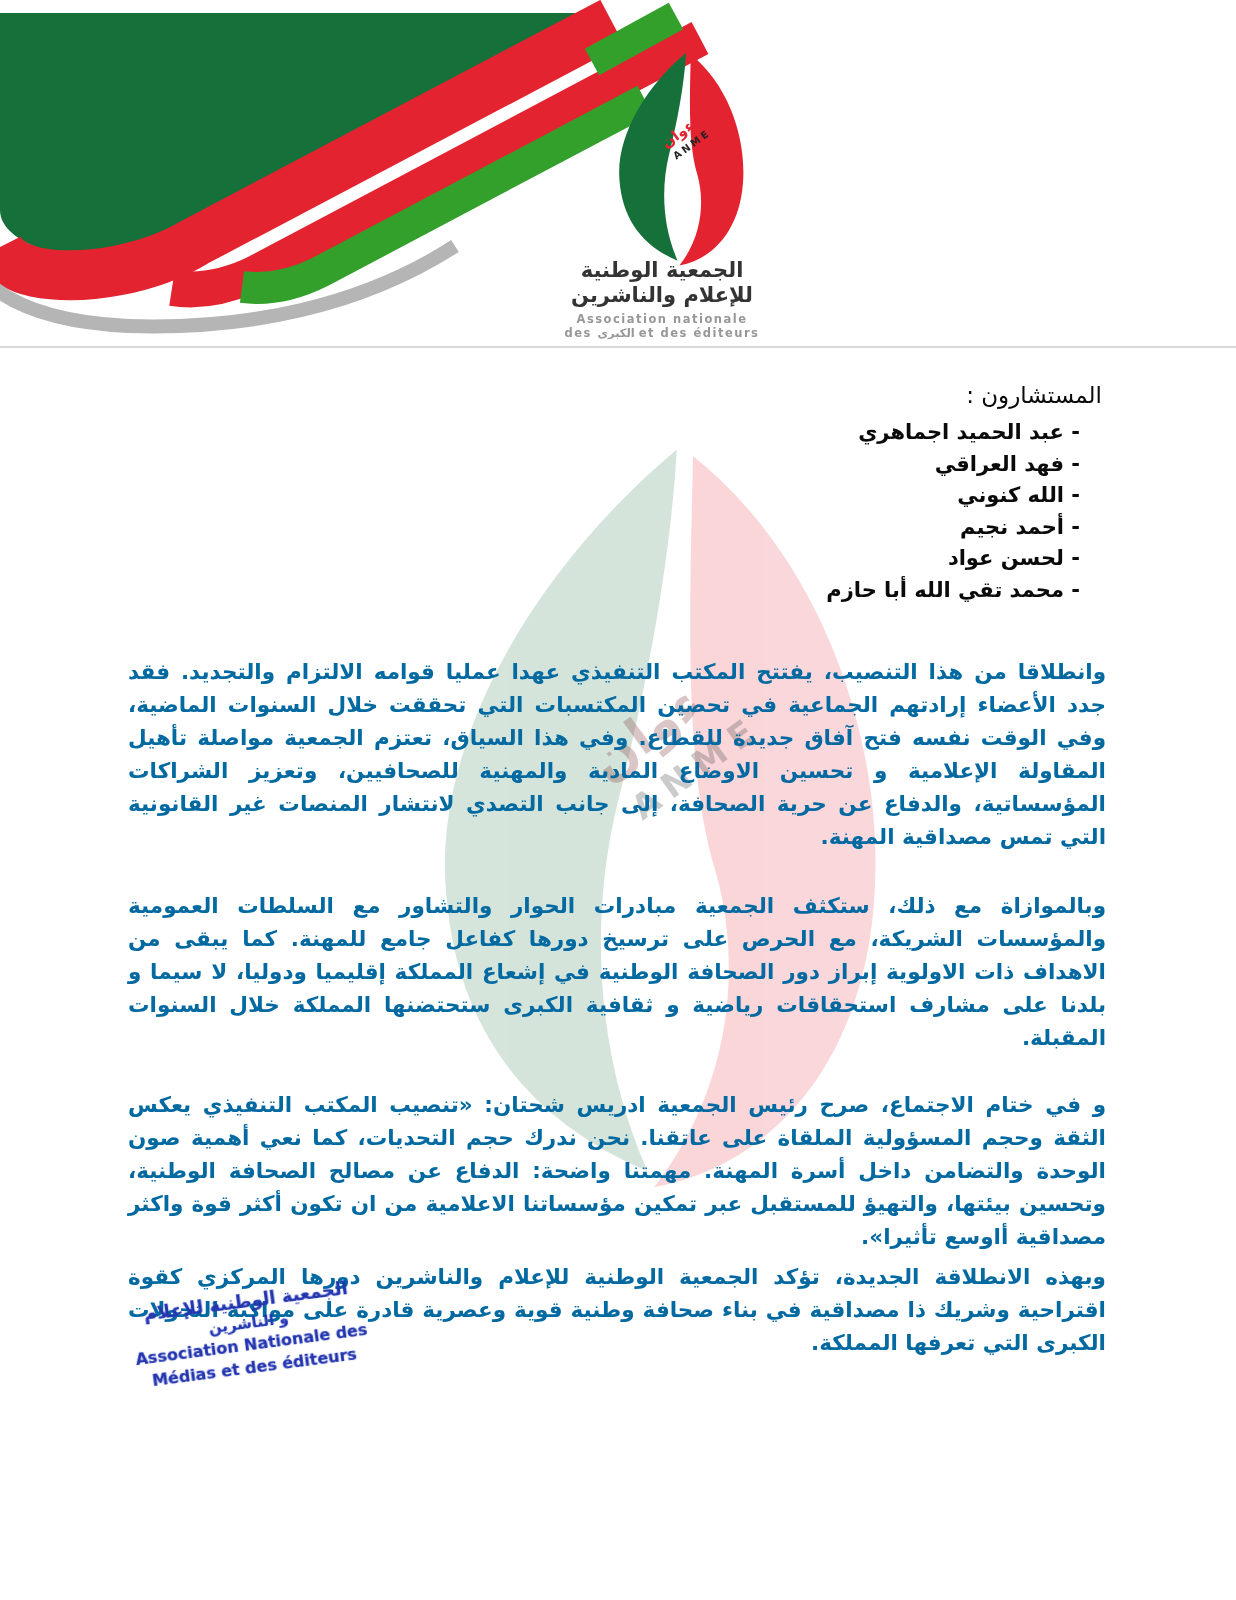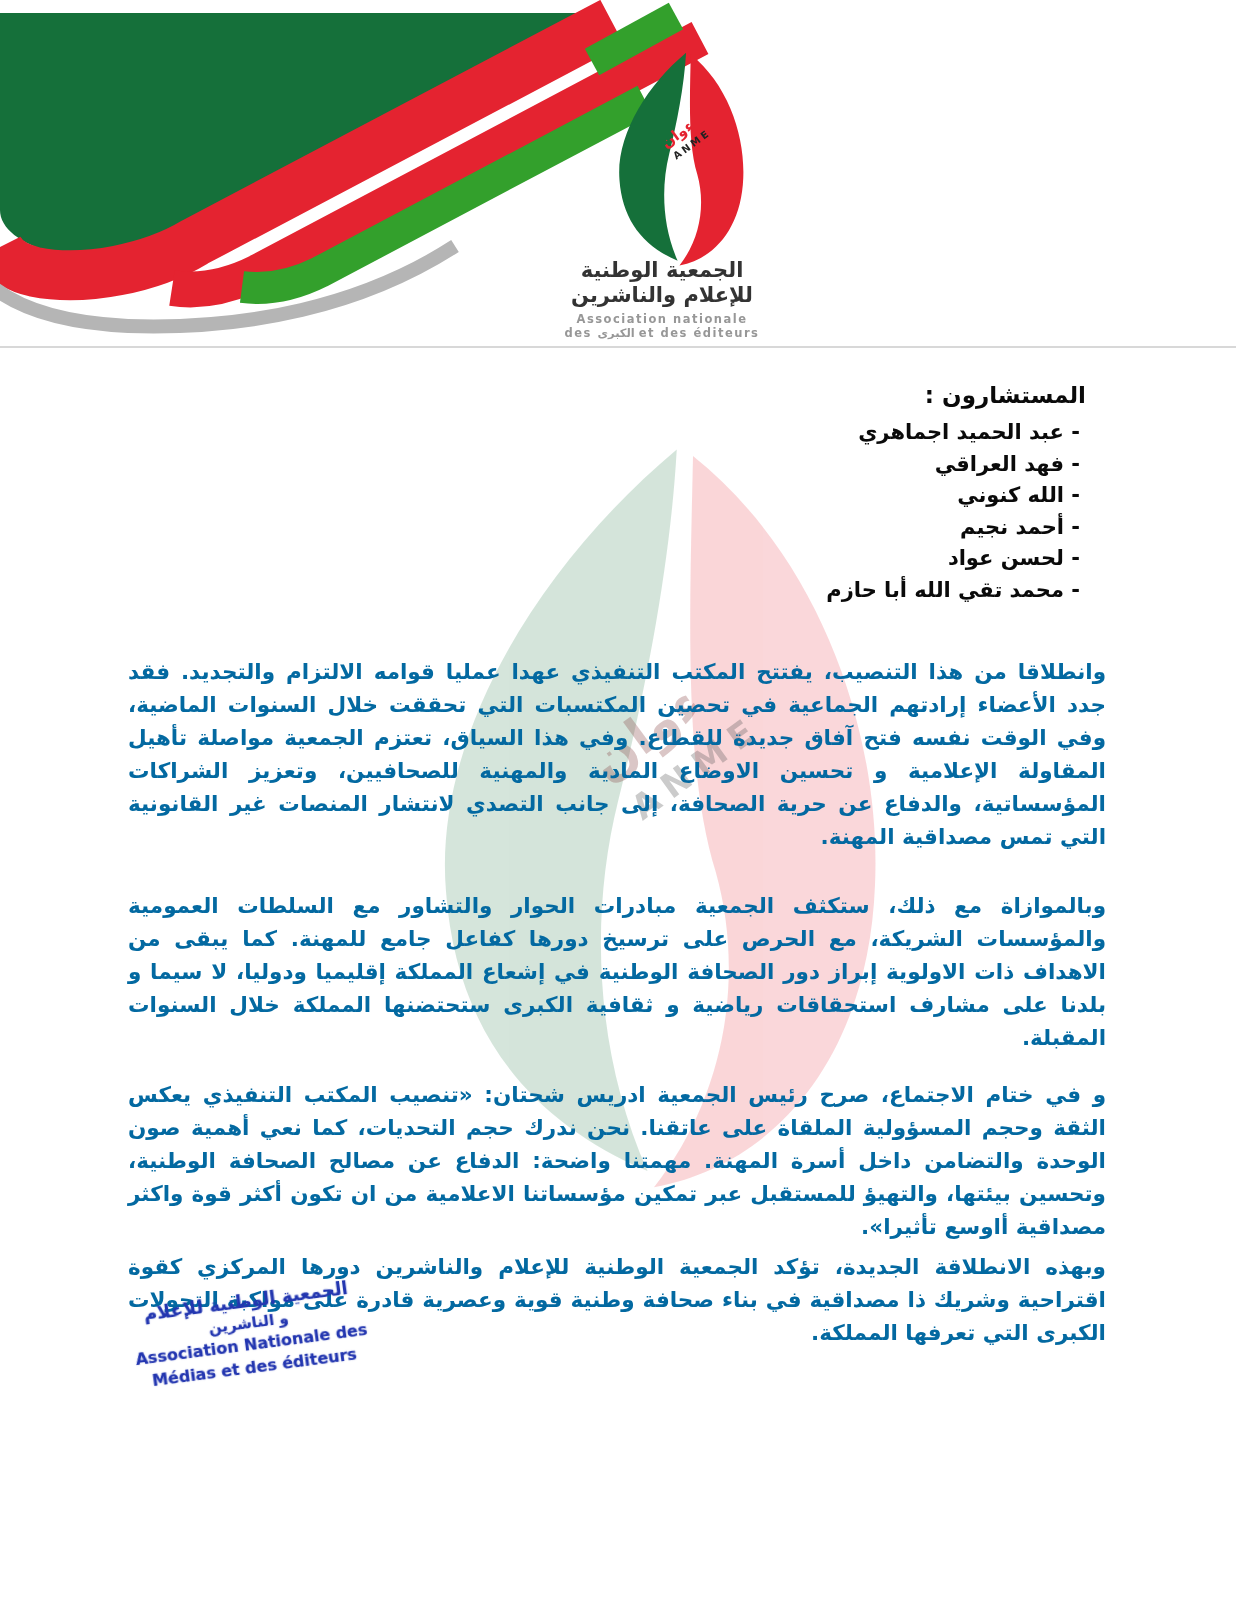--- a/index.html
+++ b/index.html
@@ -26,30 +26,30 @@
   .logo-ar{font-size:21px;font-weight:bold;color:#333333;direction:rtl;}
   .logo-fr{font-size:11.5px;font-weight:bold;color:#979797;letter-spacing:1.5px;line-height:1.25;}
   .logo-fr.first{margin-top:4px;}
   
   .watermark{position:absolute;top:415px;left:368px;pointer-events:none;}
   
   .consultants{
     position:absolute;top:382px;right:134px;left:130px;
     direction:rtl;text-align:right;color:#0a0a0a;
   }
-  .consultants-heading{font-size:23px;font-weight:bold;margin:0 16px 9px 0;}
+  .consultants-heading{font-size:23px;font-weight:normal;margin:0 0 9px 0;}
   .consultant-item{font-size:21px;font-weight:bold;line-height:31.5px;padding-right:22px;}
   .bodytext{
     position:absolute;top:655px;left:128px;right:130px;
     direction:rtl;text-align:justify;color:#0369a1;
   }
   .bodytext p{
     font-size:21.5px;font-weight:bold;line-height:33px;margin:0 0 36px 0;
   }
-  .bodytext p.p2{margin-bottom:24px;}
+  .bodytext p.p2{margin-bottom:34px;}
   .bodytext p.p3{margin-bottom:7px;}
   
   .stamp{
     position:absolute;top:1288px;left:130px;width:240px;
     transform:rotate(-7.5deg);
     text-align:center;color:#2336b0;
     text-shadow:0 0 1.2px rgba(35,54,176,.55);
     filter:blur(.2px);
   }
   .stamp-ar1{font-size:18px;font-weight:bold;direction:rtl;line-height:25px;}

